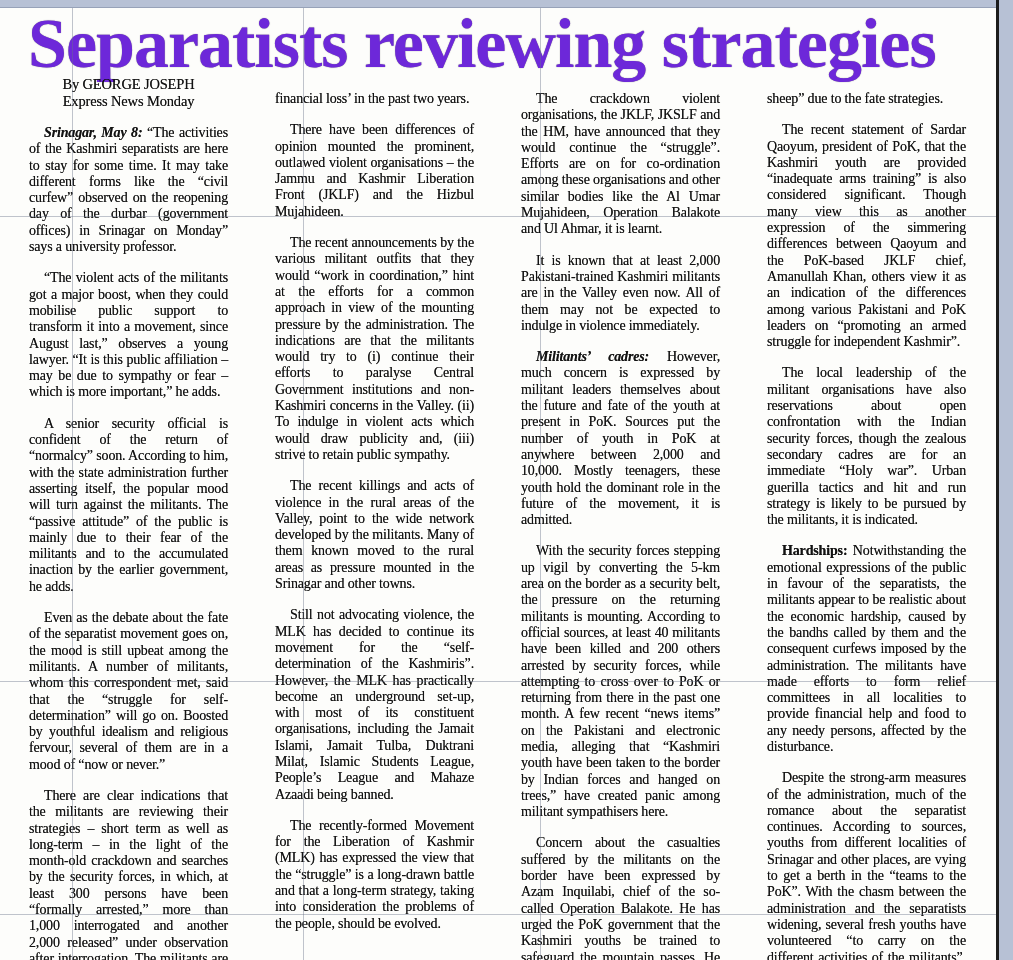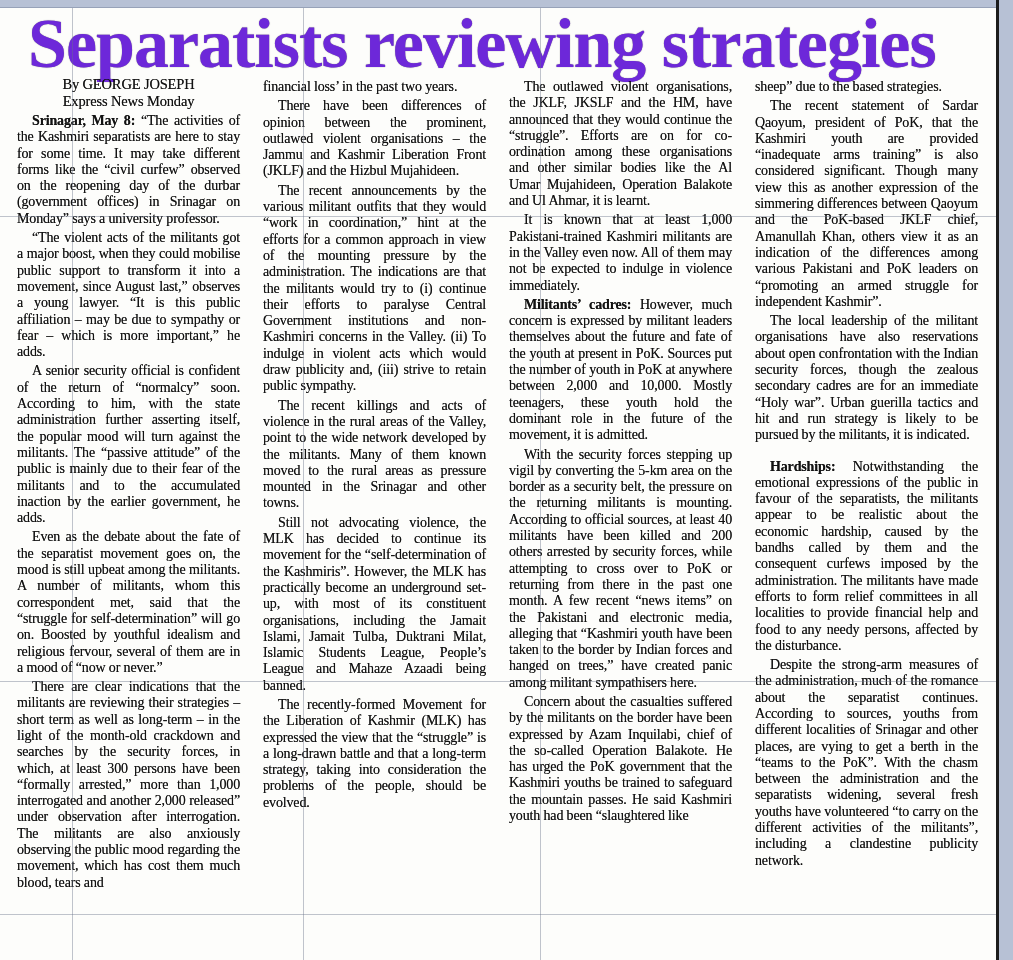--- a/index.html
+++ b/index.html
@@ -33,25 +33,25 @@
   }
   .col{
     flex:1 1 0;overflow:hidden;
     font-size:14px;line-height:16.3px;letter-spacing:-.15px;
     text-align:justify;
     text-shadow:0 0 .4px rgba(0,0,0,.65);
   }
   .byline{
     text-align:center;font-weight:normal;font-size:14.5px;line-height:17px;
   }
-  .col p{margin:3px;text-indent:15px;}
+  .col p{margin:15px;text-indent:15px;}
   .col p.no-indent{text-indent:0;}
   .col p.space-before{margin-top:15px;}
   .col p b{font-weight:bold;}
-  .col p b.italic-lead{}
+  .col p b.italic-lead{font-style:italic;}
   
   .scan-line{position:absolute;pointer-events:none;z-index:5;background:rgba(105,115,135,.42);}
   .scan-v{width:1px;top:0;height:960px;}
   .scan-h{height:1px;left:0;width:996px;}
 </style>
 </head>
 <body>
 
 <div>
 
@@ -62,35 +62,35 @@
       <div class="byline">By GEORGE JOSEPH</div>
       <div class="byline">Express News Monday</div>
     <p><b class="italic-lead">Srinagar, May 8: </b>“The activities of the Kashmiri separatists are here to stay for some time. It may take different forms like the “civil curfew” observed on the reopening day of the durbar (government offices) in Srinagar on Monday” says a university professor.</p>
         <p>“The violent acts of the militants got a major boost, when they could mobilise public support to transform it into a movement, since August last,” observes a young lawyer. “It is this public affiliation – may be due to sympathy or fear – which is more important,” he adds.</p>
         <p>A senior security official is confident of the return of “normalcy” soon. According to him, with the state administration further asserting itself, the popular mood will turn against the militants. The “passive attitude” of the public is mainly due to their fear of the militants and to the accumulated inaction by the earlier government, he adds.</p>
         <p>Even as the debate about the fate of the separatist movement goes on, the mood is still upbeat among the militants. A number of militants, whom this correspondent met, said that the “struggle for self-determination” will go on. Boosted by youthful idealism and religious fervour, several of them are in a mood of “now or never.”</p>
         <p>There are clear indications that the militants are reviewing their strategies – short term as well as long-term – in the light of the month-old crackdown and searches by the security forces, in which, at least 300 persons have been “formally arrested,” more than 1,000 interrogated and another 2,000 released” under observation after interrogation. The militants are also anxiously observing the public mood regarding the movement, which has cost them much blood, tears and</p>
       </div>
     <div class="col">
         <p class="no-indent">financial loss’ in the past two years.</p>
-        <p>There have been differences of opinion between the prominent, outlawed violent organisations – the Jammu and Kashmir Liberation Front (JKLF) and the Hizbul Mujahideen.</p>
+        <p>There have been differences of opinion mounted the prominent, outlawed violent organisations – the Jammu and Kashmir Liberation Front (JKLF) and the Hizbul Mujahideen.</p>
         <p>The recent announcements by the various militant outfits that they would “work in coordination,” hint at the efforts for a common approach in view of the mounting pressure by the administration. The indications are that the militants would try to (i) continue their efforts to paralyse Central Government institutions and non-Kashmiri concerns in the Valley. (ii) To indulge in violent acts which would draw publicity and, (iii) strive to retain public sympathy.</p>
         <p>The recent killings and acts of violence in the rural areas of the Valley, point to the wide network developed by the militants. Many of them known moved to the rural areas as pressure mounted in the Srinagar and other towns.</p>
         <p>Still not advocating violence, the MLK has decided to continue its movement for the “self-determination of the Kashmiris”. However, the MLK has practically become an underground set-up, with most of its constituent organisations, including the Jamait Islami, Jamait Tulba, Duktrani Milat, Islamic Students League, People’s League and Mahaze Azaadi being banned.</p>
         <p>The recently-formed Movement for the Liberation of Kashmir (MLK) has expressed the view that the “struggle” is a long-drawn battle and that a long-term strategy, taking into consideration the problems of the people, should be evolved.</p>
       </div>
     <div class="col">
-        <p>The outlawed violent organisations, the JKLF, JKSLF and the HM, have announced that they would continue the “struggle”. Efforts are on for co-ordination among these organisations and other similar bodies like the Al Umar Mujahideen, Operation Balakote and Ul Ahmar, it is learnt.</p>
-        <p>It is known that at least 1,000 Pakistani-trained Kashmiri militants are in the Valley even now. All of them may not be expected to indulge in violence immediately.</p>
+        <p>The crackdown violent organisations, the JKLF, JKSLF and the HM, have announced that they would continue the “struggle”. Efforts are on for co-ordination among these organisations and other similar bodies like the Al Umar Mujahideen, Operation Balakote and Ul Ahmar, it is learnt.</p>
+        <p>It is known that at least 2,000 Pakistani-trained Kashmiri militants are in the Valley even now. All of them may not be expected to indulge in violence immediately.</p>
         <p><b class="italic-lead">Militants’ cadres: </b>However, much concern is expressed by militant leaders themselves about the future and fate of the youth at present in PoK. Sources put the number of youth in PoK at anywhere between 2,000 and 10,000. Mostly teenagers, these youth hold the dominant role in the future of the movement, it is admitted.</p>
         <p>With the security forces stepping up vigil by converting the 5-km area on the border as a security belt, the pressure on the returning militants is mounting. According to official sources, at least 40 militants have been killed and 200 others arrested by security forces, while attempting to cross over to PoK or returning from there in the past one month. A few recent “news items” on the Pakistani and electronic media, alleging that “Kashmiri youth have been taken to the border by Indian forces and hanged on trees,” have created panic among militant sympathisers here.</p>
         <p>Concern about the casualties suffered by the militants on the border have been expressed by Azam Inquilabi, chief of the so-called Operation Balakote. He has urged the PoK government that the Kashmiri youths be trained to safeguard the mountain passes. He said Kashmiri youth had been “slaughtered like</p>
       </div>
     <div class="col">
-        <p class="no-indent">sheep” due to the based strategies.</p>
+        <p class="no-indent">sheep” due to the fate strategies.</p>
         <p>The recent statement of Sardar Qaoyum, president of PoK, that the Kashmiri youth are provided “inadequate arms training” is also considered significant. Though many view this as another expression of the simmering differences between Qaoyum and the PoK-based JKLF chief, Amanullah Khan, others view it as an indication of the differences among various Pakistani and PoK leaders on “promoting an armed struggle for independent Kashmir”.</p>
         <p>The local leadership of the militant organisations have also reservations about open confrontation with the Indian security forces, though the zealous secondary cadres are for an immediate “Holy war”. Urban guerilla tactics and hit and run strategy is likely to be pursued by the militants, it is indicated.</p>
         <p class="space-before"><b>Hardships: </b>Notwithstanding the emotional expressions of the public in favour of the separatists, the militants appear to be realistic about the economic hardship, caused by the bandhs called by them and the consequent curfews imposed by the administration. The militants have made efforts to form relief committees in all localities to provide financial help and food to any needy persons, affected by the disturbance.</p>
         <p>Despite the strong-arm measures of the administration, much of the romance about the separatist continues. According to sources, youths from different localities of Srinagar and other places, are vying to get a berth in the “teams to the PoK”. With the chasm between the administration and the separatists widening, several fresh youths have volunteered “to carry on the different activities of the militants”, including a clandestine publicity network.</p>
       </div>
   </div>
 
   <div class="scan-line scan-v" style="left:72px"></div>
   <div class="scan-line scan-v" style="left:303px"></div>
   <div class="scan-line scan-v" style="left:540px"></div>

